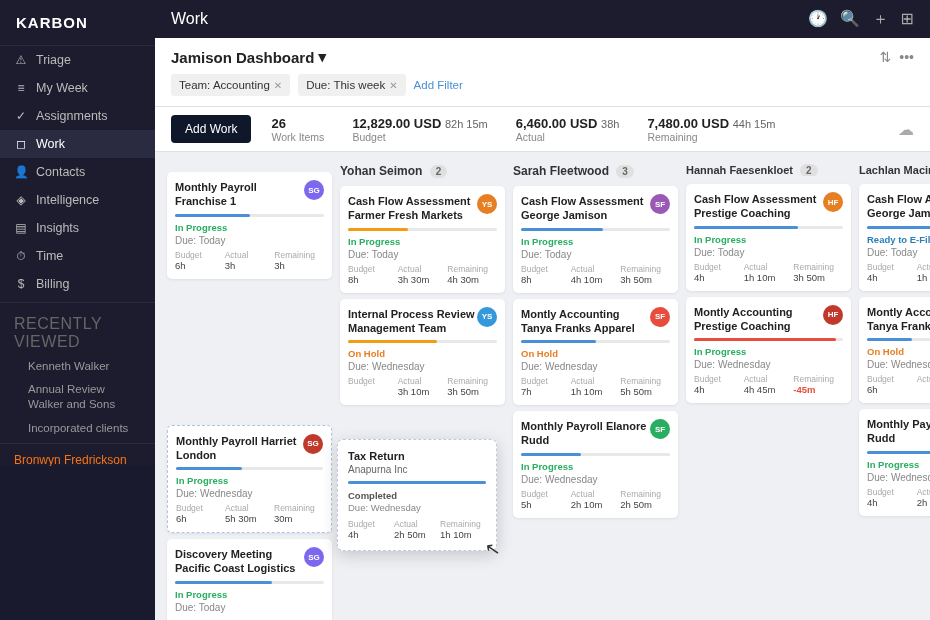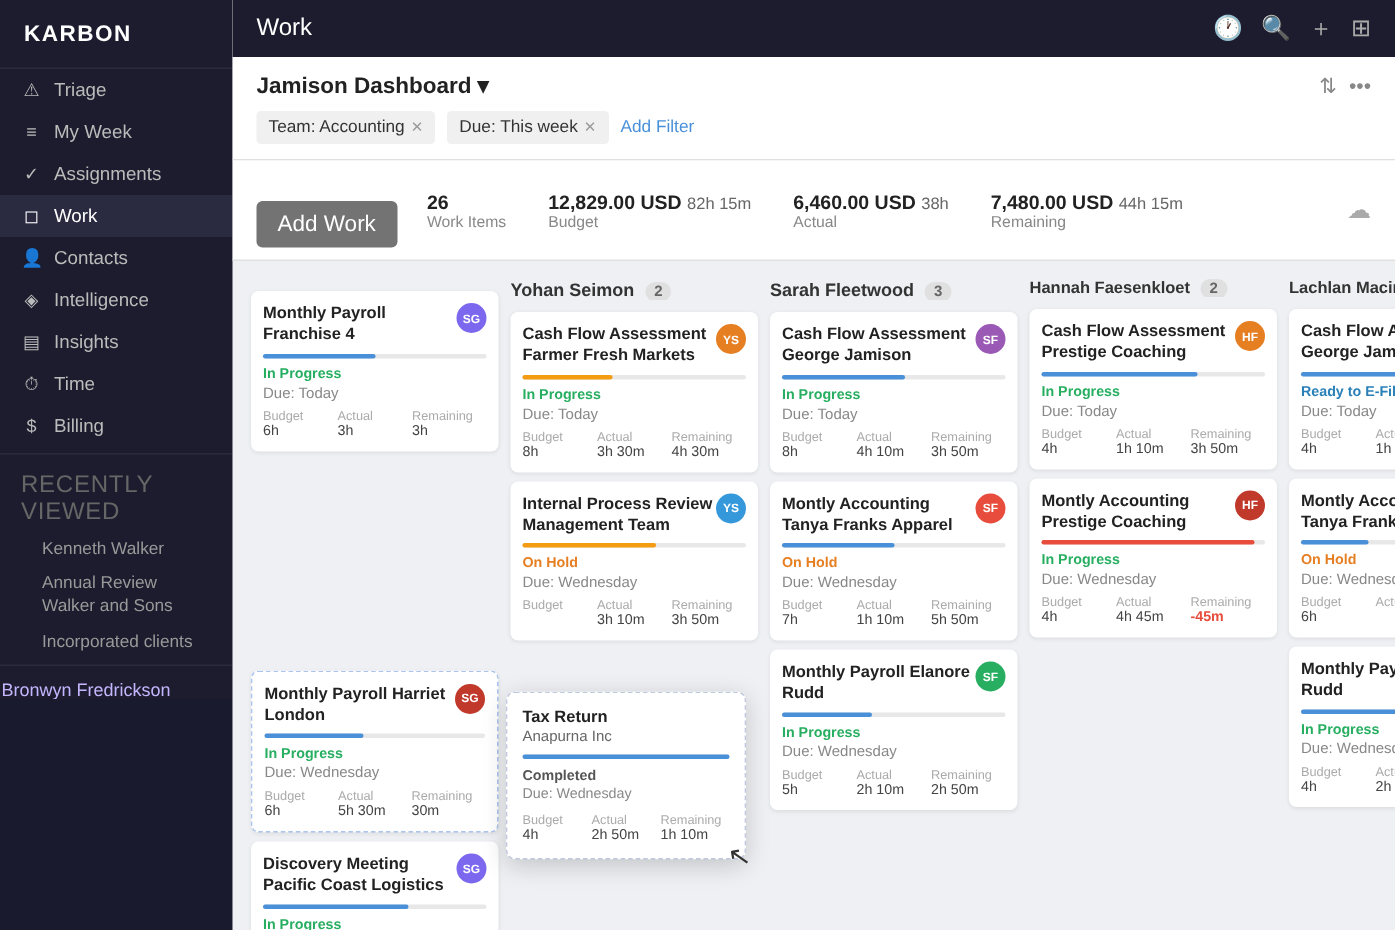--- a/index.html
+++ b/index.html
@@ -28,21 +28,21 @@
     .dashboard-title-row { display: flex; align-items: center; justify-content: space-between; }
     .dashboard-title { font-size: 15px; font-weight: 600; color: #222; display: flex; align-items: center; gap: 4px; }
     .filter-row { display: flex; align-items: center; gap: 8px; }
     .filter-chip { background: #f0f0f0; border-radius: 3px; padding: 5px 8px; font-size: 11.5px; color: #333; display: flex; align-items: center; gap: 4px; }
     .filter-chip .x { color: #999; cursor: pointer; font-size: 10px; }
     .add-filter-btn { font-size: 11.5px; color: #4a90d9; cursor: pointer; }
     .header-icons { display: flex; gap: 8px; color: #888; font-size: 14px; }
 
     
     .stats-row { background: #fff; padding: 8px 16px; border-bottom: 1px solid #e0e0e0; display: flex; align-items: center; gap: 0; }
-    .add-work-btn { background: #737373; color: #fff; border: none; padding: 7px 14px; border-radius: 4px; font-size: 15px; cursor: pointer; margin-right: 20px; margin-top: 19px; }
+    .add-work-btn { background: #0f172a; color: #fff; border: none; padding: 7px 14px; border-radius: 4px; font-size: 12px; cursor: pointer; margin-right: 20px; }
     .stat-group { display: flex; flex-direction: column; margin-right: 28px; }
     .stat-main { font-size: 13px; font-weight: 600; color: #222; }
     .stat-label { font-size: 10.5px; color: #888; }
     .cloud-icon { margin-left: auto; color: #aaa; font-size: 16px; }
 
     
     .board { display: flex; gap: 0; flex: 1; overflow-x: auto; padding: 12px; background: #eef0f3; }
     .column { min-width: 165px; max-width: 165px; display: flex; flex-direction: column; gap: 0; margin-right: 8px; }
     .column-header { font-size: 12px; font-weight: 600; color: #333; margin-bottom: 8px; white-space: nowrap; overflow: hidden; text-overflow: ellipsis; }
     .column-header .count { background: #e0e0e0; border-radius: 8px; padding: 1px 6px; font-size: 10px; color: #666; margin-left: 4px; }
@@ -116,21 +116,21 @@
     <div class="sidebar-item">
       <span class="icon">$</span>
       <span>Billing</span>
     </div>
     <div class="sidebar-divider"></div>
     <div class="sidebar-section-label">RECENTLY VIEWED</div>
     <div class="sidebar-sub-item">Kenneth Walker</div>
     <div class="sidebar-sub-item" style="line-height:1.3">Annual Review<br>Walker and Sons</div>
     <div class="sidebar-sub-item">Incorporated clients</div>
     <div class="sidebar-divider"></div>
-    <div class="sidebar-sub-item" style="padding-left:1px;color:#c4b5fd;font-size:12px">Bronwyn Fredrickson</div>
+    <div class="sidebar-sub-item" style="padding-left:14px;color:#f97316;font-size:12px">Bronwyn Fredrickson</div>
     <div class="sidebar-sub-item" style="padding-left:14px;color:#bbb;font-size:12px">Academy</div>
     <div class="sidebar-sub-item" style="padding-left:14px;color:#bbb;font-size:13px">Community</div>
     <div class="sidebar-sub-item" style="padding-left:14px;color:#bbb;font-size:12px">Help &amp; Feedback</div>
     <div class="sidebar-sub-item" style="padding-left:14px;color:#bbb;font-size:12px">Settings</div>
     <div class="sidebar-sub-item" style="padding-left:14px;color:#bbb;font-size:12px">Log Out</div>
   </div>
 </div>
 
 <div class="main">
 
@@ -189,21 +189,21 @@
     <span class="cloud-icon">☁</span>
   </div>
 
   <div class="board" style="position:relative">
 
     <div class="column col-sara">
       <div class="column-header">Sara Goepel </div>
 
       <div class="card">
         <div class="card-avatar" style="background:#7b68ee">SG</div>
-        <div class="card-title">Monthly Payroll Franchise 4</div>
+        <div class="card-title">Monthly Payroll Franchise 1</div>
         <div class="progress-bar-wrap">
           <div class="progress-bar" style="width:50%;background:#4a90d9"></div>
         </div>
         <div class="status-badge status-green">In Progress</div>
         <div class="due-text">Due: Today</div>
         <div class="card-footer">
           <div>
               <div class="cf-label">Budget</div>
               <div class="cf-value">6h</div>
             </div>

